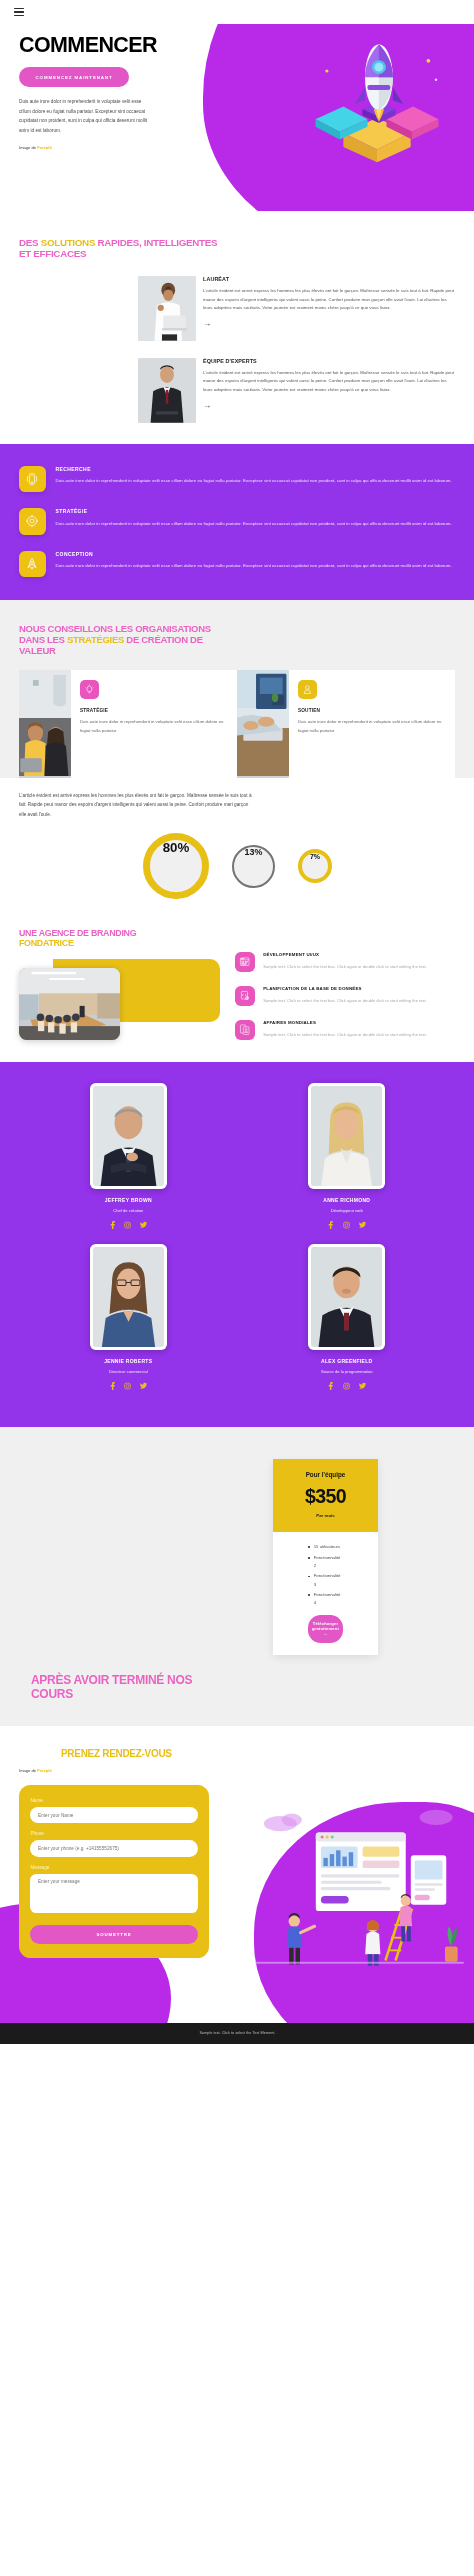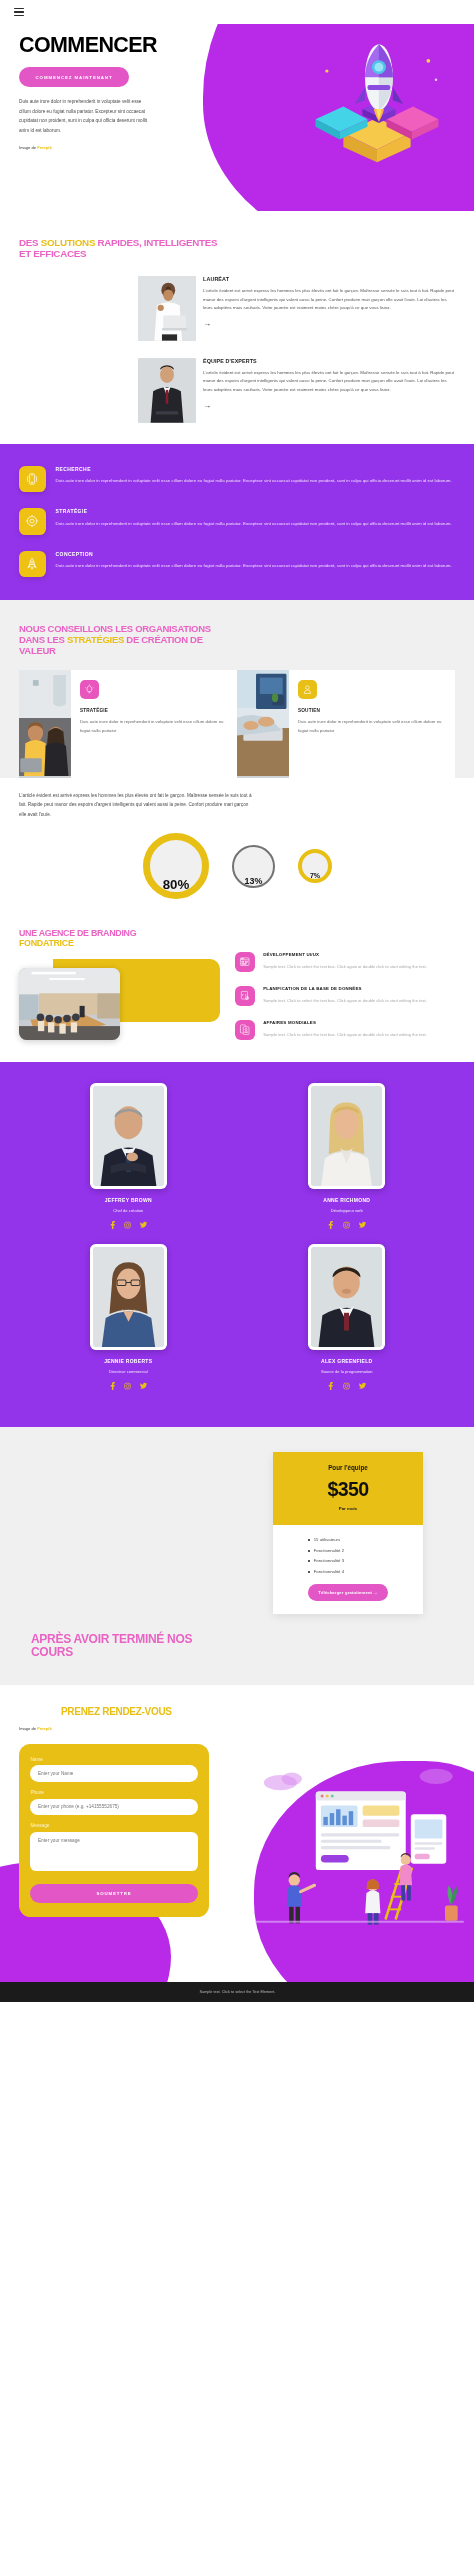--- a/index.html
+++ b/index.html
@@ -98,21 +98,21 @@
   }
   .card-h { font-size: 4.7px; font-weight: 800; color: #1c1c1c; letter-spacing: 0.2px; margin-bottom: 5px; }
   .card-p { font-size: 4.3px; line-height: 2.0; color: #666; }
 
   .consult-para { background: #fff; padding: 12.7px 0 0; }
   .consult-para .inner { width: 437px; margin: 0 auto; }
   .consult-para p { font-size: 4.7px; line-height: 2.0; color: #4a4a4a; width: 234px; }
 
   
   .stats { background: #fff; padding: 14px 0 25px; display: flex; align-items: center; justify-content: center; gap: 23px; }
-  .donut { border-radius: 50%; background: #f0f0f0; display:flex; align-items:flex-end; justify-content:center; }
+  .donut { border-radius: 50%; background: #f0f0f0; display:flex; align-items:flex-start; justify-content:center; }
   .donut span { font-weight: 800; color: #111; }
   .d1 { width: 66px; height: 66px; border: 7px solid #e8bf14; }
   .d1 span { font-size: 13.3px; }
   .d2 { width: 43px; height: 43px; border: 2px solid #737373; }
   .d2 span { font-size: 8.9px; }
   .d3 { width: 34px; height: 34px; border: 4.4px solid #e8bf14; }
   .d3 span { font-size: 7px; }
 
   
   .branding { background: #fff; padding: 5px 0 21.5px; }
@@ -148,21 +148,21 @@
     box-shadow: 0 1.9px 6.3px rgba(0,0,0,.2);
   }
   .m-photo > div { width: 100%; height: 100%; border-radius: 3.8px; overflow:hidden; background:#cfd3d6;}
   .m-name { margin-top: 8.2px; font-size: 5px; font-weight: 800; color: #fff; letter-spacing: 0.3px; }
   .m-role { margin-top: 5px; font-size: 4.1px; color: #f3e6fb; }
   .m-social { margin-top: 7.6px; display: flex; gap: 8.2px; justify-content: center; }
   .m-social svg { cursor: pointer; }
 
   
   .pricing { background: #f0f0f0; padding: 25px 0 0; position: relative; }
-  .price-card { width: 150px; margin-left: 254px; box-shadow: 0 2.5px 8.9px rgba(0,0,0,.09); }
+  .price-card { width: 105px; margin-left: 254px; box-shadow: 0 2.5px 8.9px rgba(0,0,0,.09); margin-top: 7px; }
   .price-top { background: #e8bf14; padding: 12.7px 6.3px 14px; text-align: center; }
   .price-plan { font-size: 6.3px; font-weight: 800; color: #161616; }
   .price-amt { font-size: 19.6px; font-weight: 800; color: #111; margin-top: 6.3px; letter-spacing: -0.6px; }
   .price-per { font-size: 4.4px; font-weight: 700; color: #1d1d1d; margin-top: 5px; }
   .price-body { background: #fff; padding: 11.4px 35px 12.7px; }
   .price-body ul { list-style: none; }
   .price-body li {
     font-size: 4.3px; color: #4a4a4a; line-height: 1.9; margin-bottom: 2.5px;
     position: relative; padding-left: 5.7px; text-align: left;
   }

